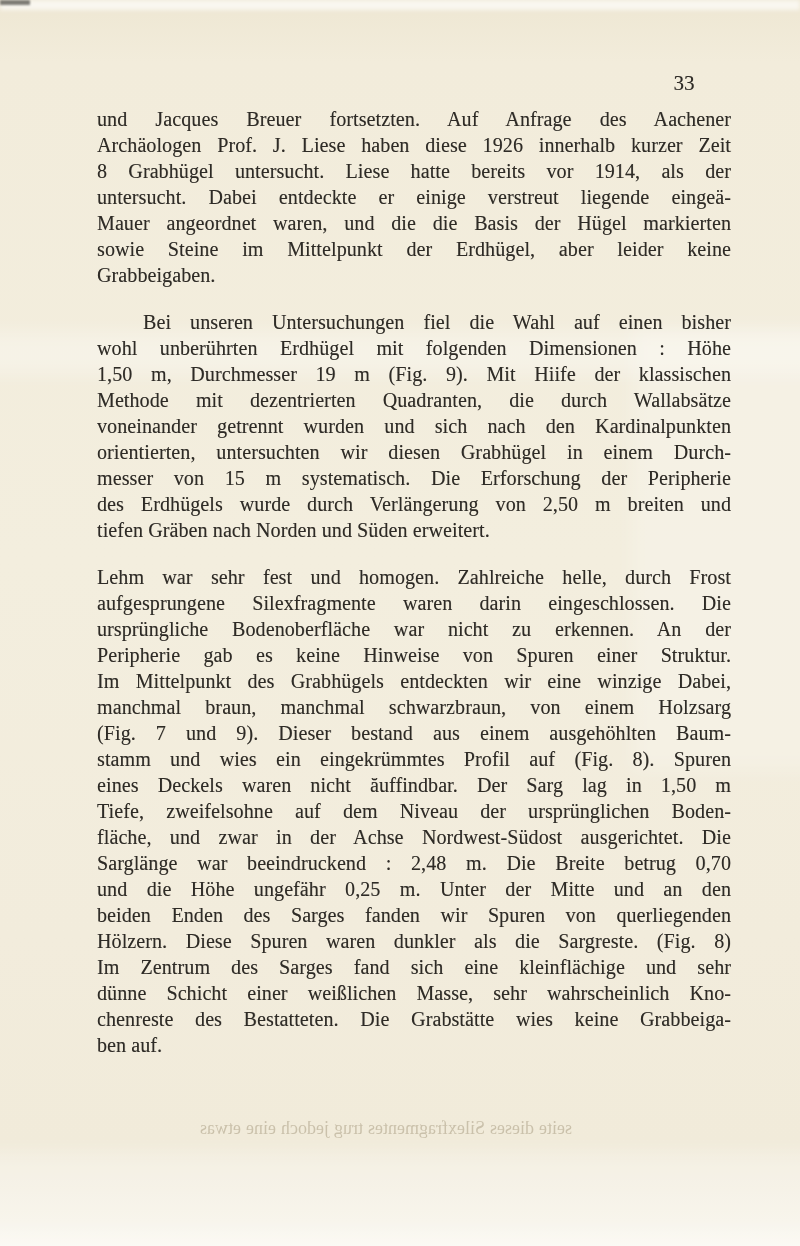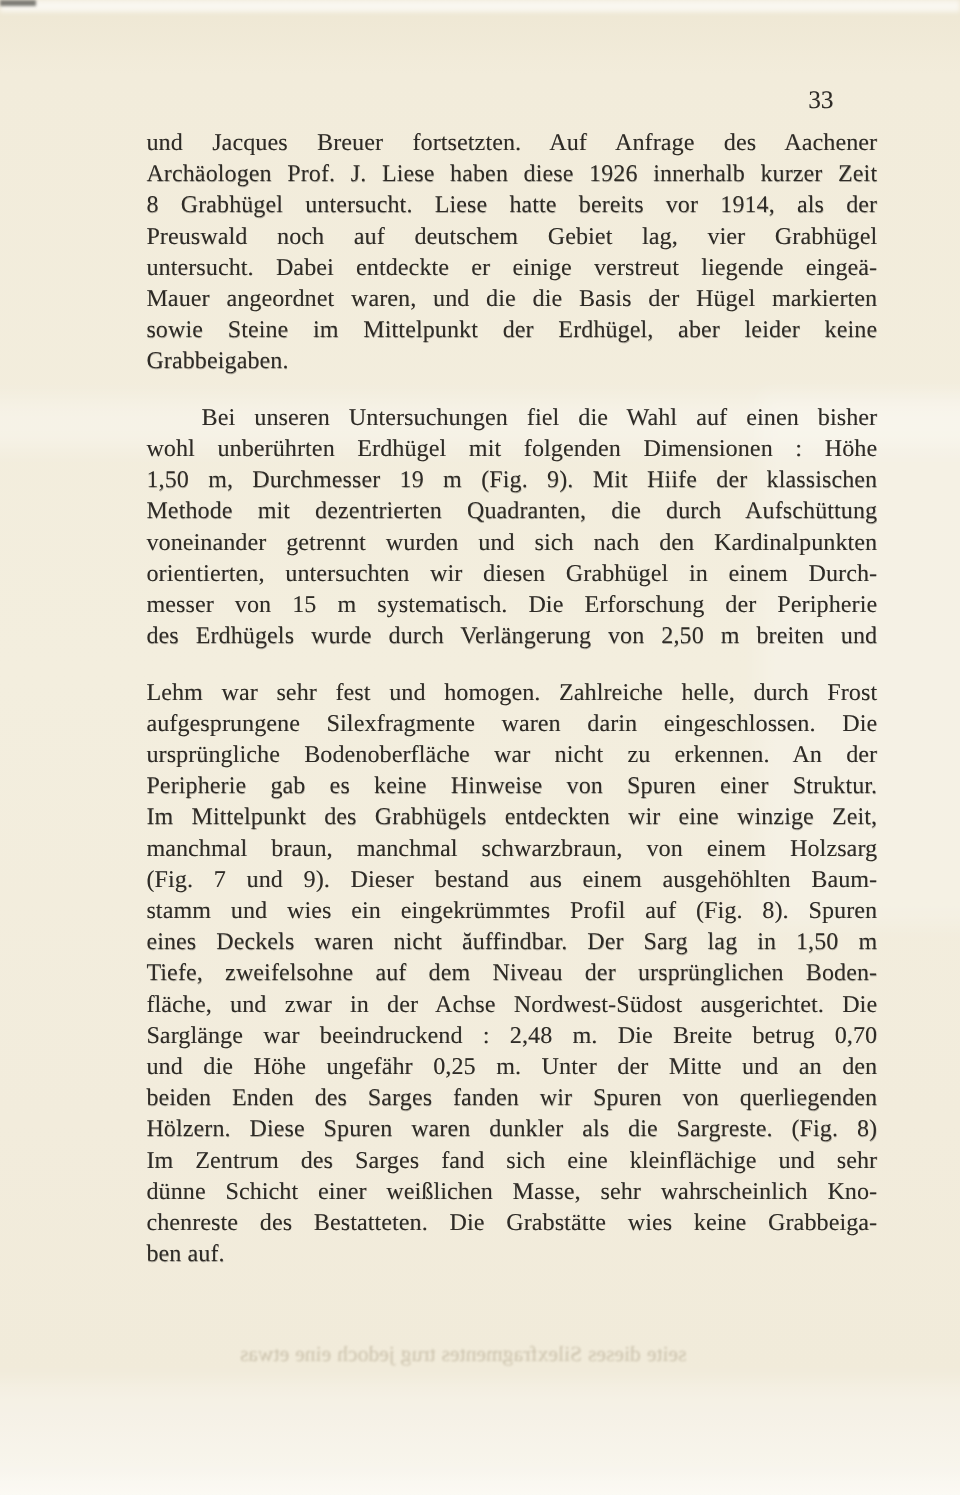--- a/index.html
+++ b/index.html
@@ -45,21 +45,20 @@
     letter-spacing: 0.1px;
     text-shadow: 0.3px 0.3px 0.5px rgba(40,38,33,0.35);
   }
   .paragraph { margin: 0; }
   .paragraph + .paragraph { margin-top: 21px; font-family: Liberation Serif, serif; }
   .line {
     text-align: justify;
     text-align-last: justify;
     height: 26px;
     overflow: visible;
-    margin-left: 25px;
   }
   .line.last { text-align-last: left; }
   .line.indent { text-indent: 46px; }
   .bleed-line {
     position: absolute;
     left: 200px; top: 1118px; width: 372px;
     transform: scaleX(-1);
     color: #ab9f85;
     opacity: 0.55;
     font-size: 18px;
@@ -78,42 +77,42 @@
   <div class="edge-bottom"></div>
   <div class="speck-topleft"></div>
 
   <div class="page-number">33</div>
 
   <div class="text-block">
       <div class="paragraph">
         <div class="line">und Jacques Breuer fortsetzten. Auf Anfrage des Aachener</div>
         <div class="line">Archäologen Prof. J. Liese haben diese 1926 innerhalb kurzer Zeit</div>
         <div class="line">8 Grabhügel untersucht. Liese hatte bereits vor 1914, als der</div>
-        <div class="line">Preuswald noch auf deutschem Gebiet lag, vier Grabhügel</div>
         <div class="line">untersucht. Dabei entdeckte er einige verstreut liegende eingeä-</div>
         <div class="line">Mauer angeordnet waren, und die die Basis der Hügel markierten</div>
         <div class="line">sowie Steine im Mittelpunkt der Erdhügel, aber leider keine</div>
         <div class="line last">Grabbeigaben.</div>
       </div>
       <div class="paragraph">
         <div class="line indent">Bei unseren Untersuchungen fiel die Wahl auf einen bisher</div>
         <div class="line">wohl unberührten Erdhügel mit folgenden Dimensionen : Höhe</div>
         <div class="line">1,50 m, Durchmesser 19 m (Fig. 9). Mit Hiife der klassischen</div>
-        <div class="line">Methode mit dezentrierten Quadranten, die durch Aufschüttung</div>
+        <div class="line">Methode mit dezentrierten Quadranten, die durch Wallabsätze</div>
         <div class="line">voneinander getrennt wurden und sich nach den Kardinalpunkten</div>
         <div class="line">orientierten, untersuchten wir diesen Grabhügel in einem Durch-</div>
         <div class="line">messer von 15 m systematisch. Die Erforschung der Peripherie</div>
         <div class="line">des Erdhügels wurde durch Verlängerung von 2,50 m breiten und</div>
+        <div class="line last">tiefen Gräben nach Norden und Süden erweitert.</div>
       </div>
       <div class="paragraph">
         <div class="line">Lehm war sehr fest und homogen. Zahlreiche helle, durch Frost</div>
         <div class="line">aufgesprungene Silexfragmente waren darin eingeschlossen. Die</div>
         <div class="line">ursprüngliche Bodenoberfläche war nicht zu erkennen. An der</div>
         <div class="line">Peripherie gab es keine Hinweise von Spuren einer Struktur.</div>
-        <div class="line">Im Mittelpunkt des Grabhügels entdeckten wir eine winzige Zeit,</div>
+        <div class="line">Im Mittelpunkt des Grabhügels entdeckten wir eine winzige Dabei,</div>
         <div class="line">manchmal braun, manchmal schwarzbraun, von einem Holzsarg</div>
         <div class="line">(Fig. 7 und 9). Dieser bestand aus einem ausgehöhlten Baum-</div>
         <div class="line">stamm und wies ein eingekrümmtes Profil auf (Fig. 8). Spuren</div>
         <div class="line">eines Deckels waren nicht ăuffindbar. Der Sarg lag in 1,50 m</div>
         <div class="line">Tiefe, zweifelsohne auf dem Niveau der ursprünglichen Boden-</div>
         <div class="line">fläche, und zwar in der Achse Nordwest-Südost ausgerichtet. Die</div>
         <div class="line">Sarglänge war beeindruckend : 2,48 m. Die Breite betrug 0,70</div>
         <div class="line">und die Höhe ungefähr 0,25 m. Unter der Mitte und an den</div>
         <div class="line">beiden Enden des Sarges fanden wir Spuren von querliegenden</div>
         <div class="line">Hölzern. Diese Spuren waren dunkler als die Sargreste. (Fig. 8)</div>

